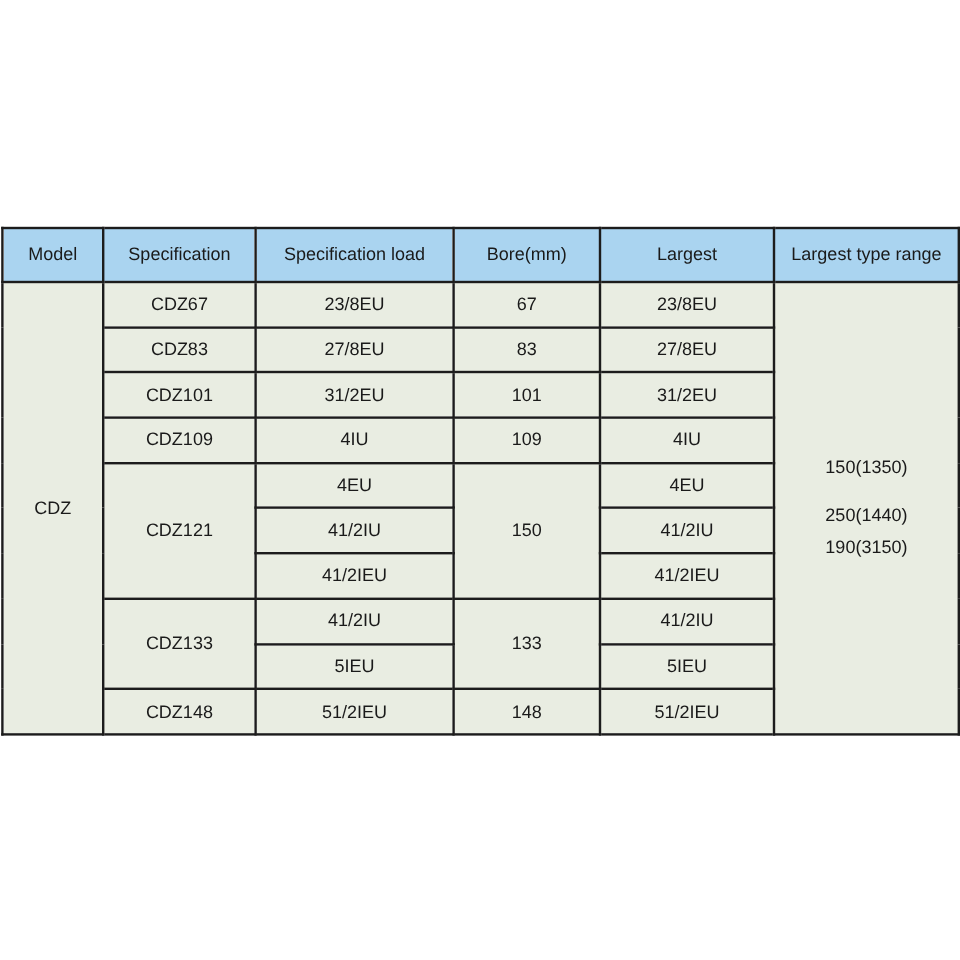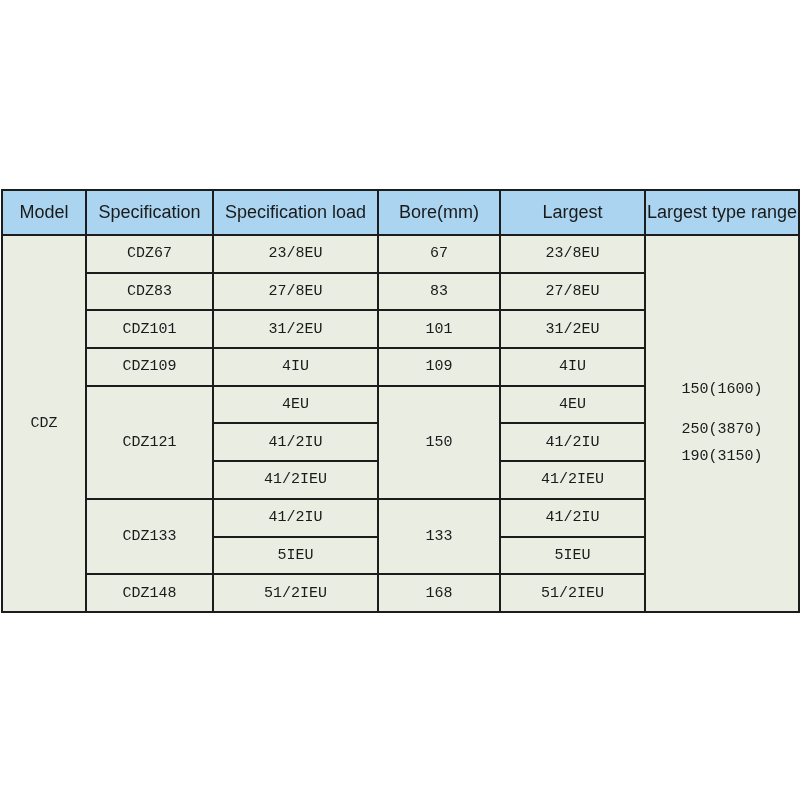--- a/index.html
+++ b/index.html
@@ -32,23 +32,23 @@
     text-align: center;
     vertical-align: middle;
     padding: 0;
     overflow: hidden;
   }
   table.spec-table thead tr { height: 45px; }
   table.spec-table tbody tr { height: 37.7px; }
   table.spec-table th {
     background: var(--header-bg);
     font-weight: normal;
-    font-size: 18px;
+    font-size: 15px;
   }
-  table.spec-table td { background: var(--body-bg); font-family: Liberation Mono, monospace; }
+  table.spec-table td { background: var(--body-bg); }
   .load-range-content { line-height: 27px; }
   .load-range-line-first { display: block; margin-bottom: 13px; }
   .load-range-line { display: block; }
 </style>
 </head>
 <body>
 
 <div class="stage">
   <table class="spec-table">
     <colgroup>
@@ -71,22 +71,22 @@
     </thead>
     <tbody>
       <tr>
         <td rowspan="10">CDZ</td>
         <td>CDZ67</td>
         <td>23/8EU</td>
         <td>67</td>
         <td>23/8EU</td>
         <td rowspan="10">
           <div class="load-range-content">
-            <span class="load-range-line-first">150(1600)</span>
-            <span class="load-range-line">250(3870)</span>
+            <span class="load-range-line-first">150(1350)</span>
+            <span class="load-range-line">250(1440)</span>
             <span class="load-range-line">190(3150)</span>
           </div>
         </td>
       </tr>
       <tr>
         <td>CDZ83</td>
         <td>27/8EU</td>
         <td>83</td>
         <td>27/8EU</td>
       </tr>
@@ -122,18 +122,18 @@
         <td rowspan="2">133</td>
         <td>41/2IU</td>
       </tr>
       <tr>
         <td>5IEU</td>
         <td>5IEU</td>
       </tr>
       <tr>
         <td>CDZ148</td>
         <td>51/2IEU</td>
-        <td>168</td>
+        <td>148</td>
         <td>51/2IEU</td>
       </tr>
     </tbody>
   </table>
 </div>
 
 </body></html>

